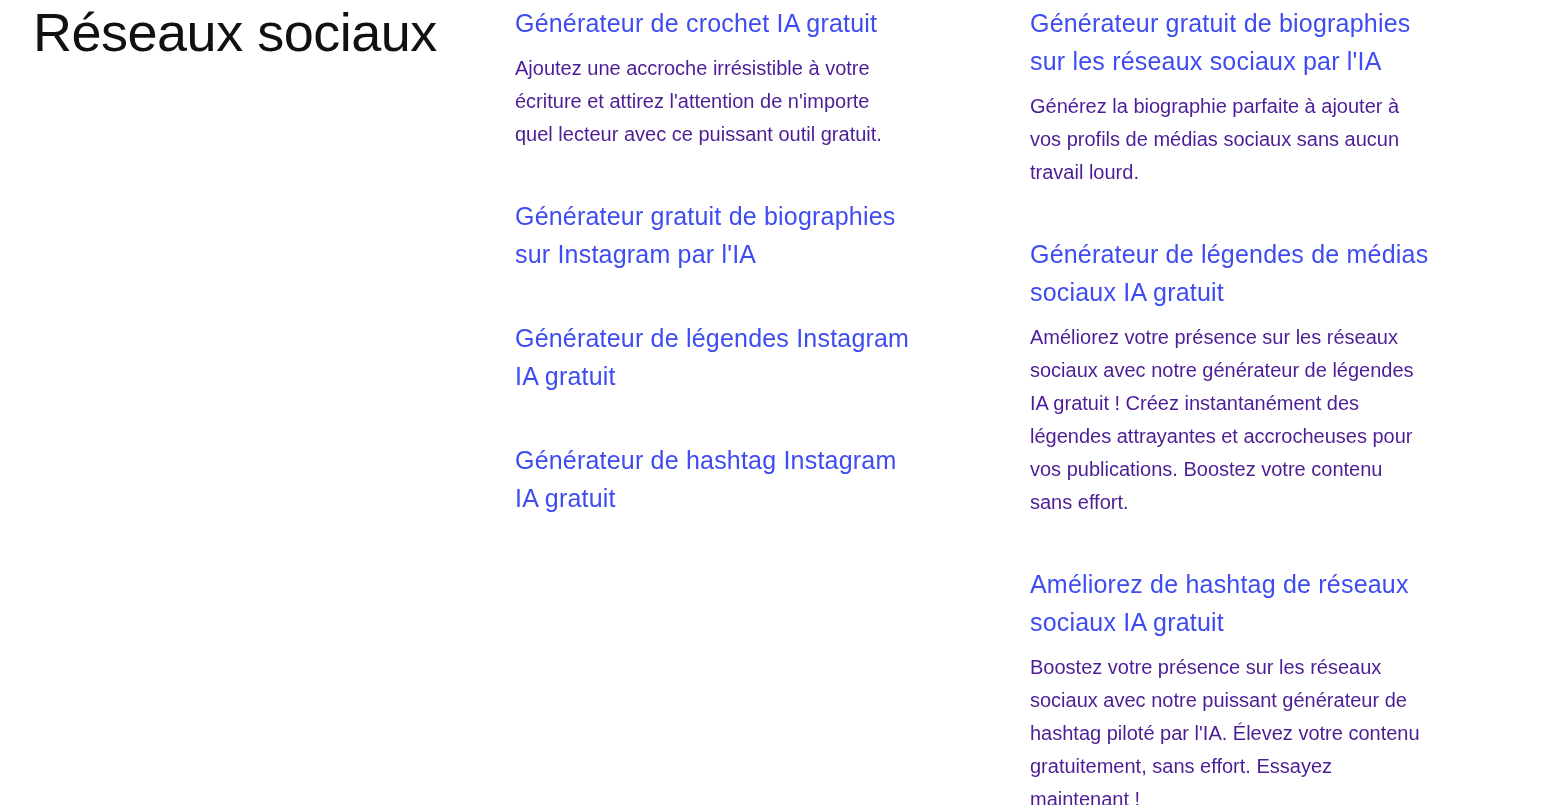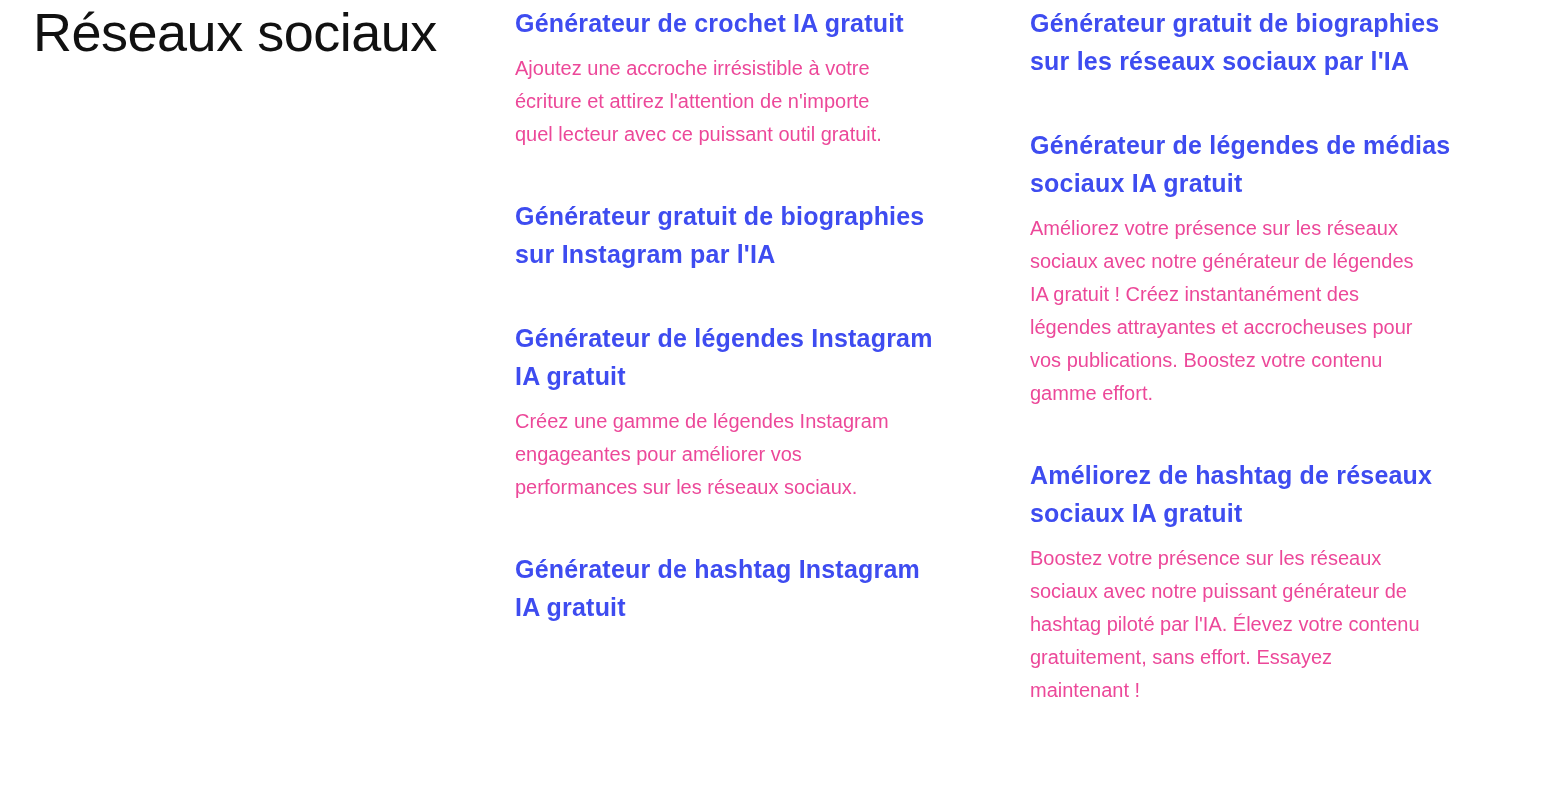--- a/index.html
+++ b/index.html
@@ -26,32 +26,32 @@
     color: #111111;
     margin-top: -6px;
     white-space: pre-line;
     max-width: 420px;
   }
   .tool { margin-bottom: 46px; padding-right: 55px; }
   .tool:last-child { margin-bottom: 0; }
   .tool-title {
     color: #3E4CF0;
     font-size: 25px;
-    font-weight: 700;
+    font-weight: 400;
     line-height: 38px;
     letter-spacing: 0.2px;
     white-space: pre-line;
     margin-bottom: 10px;
     cursor: pointer;
   }
   .tool-desc {
     font-size: 20px;
     font-weight: 400;
     line-height: 33px;
-    color: #ec4899;
+    color: #4c1d95;
     white-space: pre-line;
   }
 </style>
 </head>
 <body>
 
 <div class="page">
 
   <div class="col col-left">
     <h2 class="section-title">Réseaux sociaux</h2>
@@ -64,44 +64,44 @@
 écriture et attirez l'attention de n'importe
 quel lecteur avec ce puissant outil gratuit.</p>
     </div>
     <div class="tool">
       <h3 class="tool-title">Générateur gratuit de biographies
 sur Instagram par l'IA</h3>
     </div>
     <div class="tool">
       <h3 class="tool-title">Générateur de légendes Instagram
 IA gratuit</h3>
-      <p class="tool-desc">Créez une gamme de légendes Instagram
-engageantes pour améliorer vos
-performances sur les réseaux sociaux.</p>
     </div>
     <div class="tool">
       <h3 class="tool-title">Générateur de hashtag Instagram
 IA gratuit</h3>
     </div>
   </div>
 
   <div class="col col-right">
     <div class="tool">
       <h3 class="tool-title">Générateur gratuit de biographies
 sur les réseaux sociaux par l'IA</h3>
+      <p class="tool-desc">Générez la biographie parfaite à ajouter à
+vos profils de médias sociaux sans aucun
+travail lourd.</p>
     </div>
     <div class="tool">
       <h3 class="tool-title">Générateur de légendes de médias
 sociaux IA gratuit</h3>
       <p class="tool-desc">Améliorez votre présence sur les réseaux
 sociaux avec notre générateur de légendes
 IA gratuit ! Créez instantanément des
 légendes attrayantes et accrocheuses pour
 vos publications. Boostez votre contenu
-gamme effort.</p>
+sans effort.</p>
     </div>
     <div class="tool">
       <h3 class="tool-title">Améliorez de hashtag de réseaux
 sociaux IA gratuit</h3>
       <p class="tool-desc">Boostez votre présence sur les réseaux
 sociaux avec notre puissant générateur de
 hashtag piloté par l'IA. Élevez votre contenu
 gratuitement, sans effort. Essayez
 maintenant !</p>
     </div>

